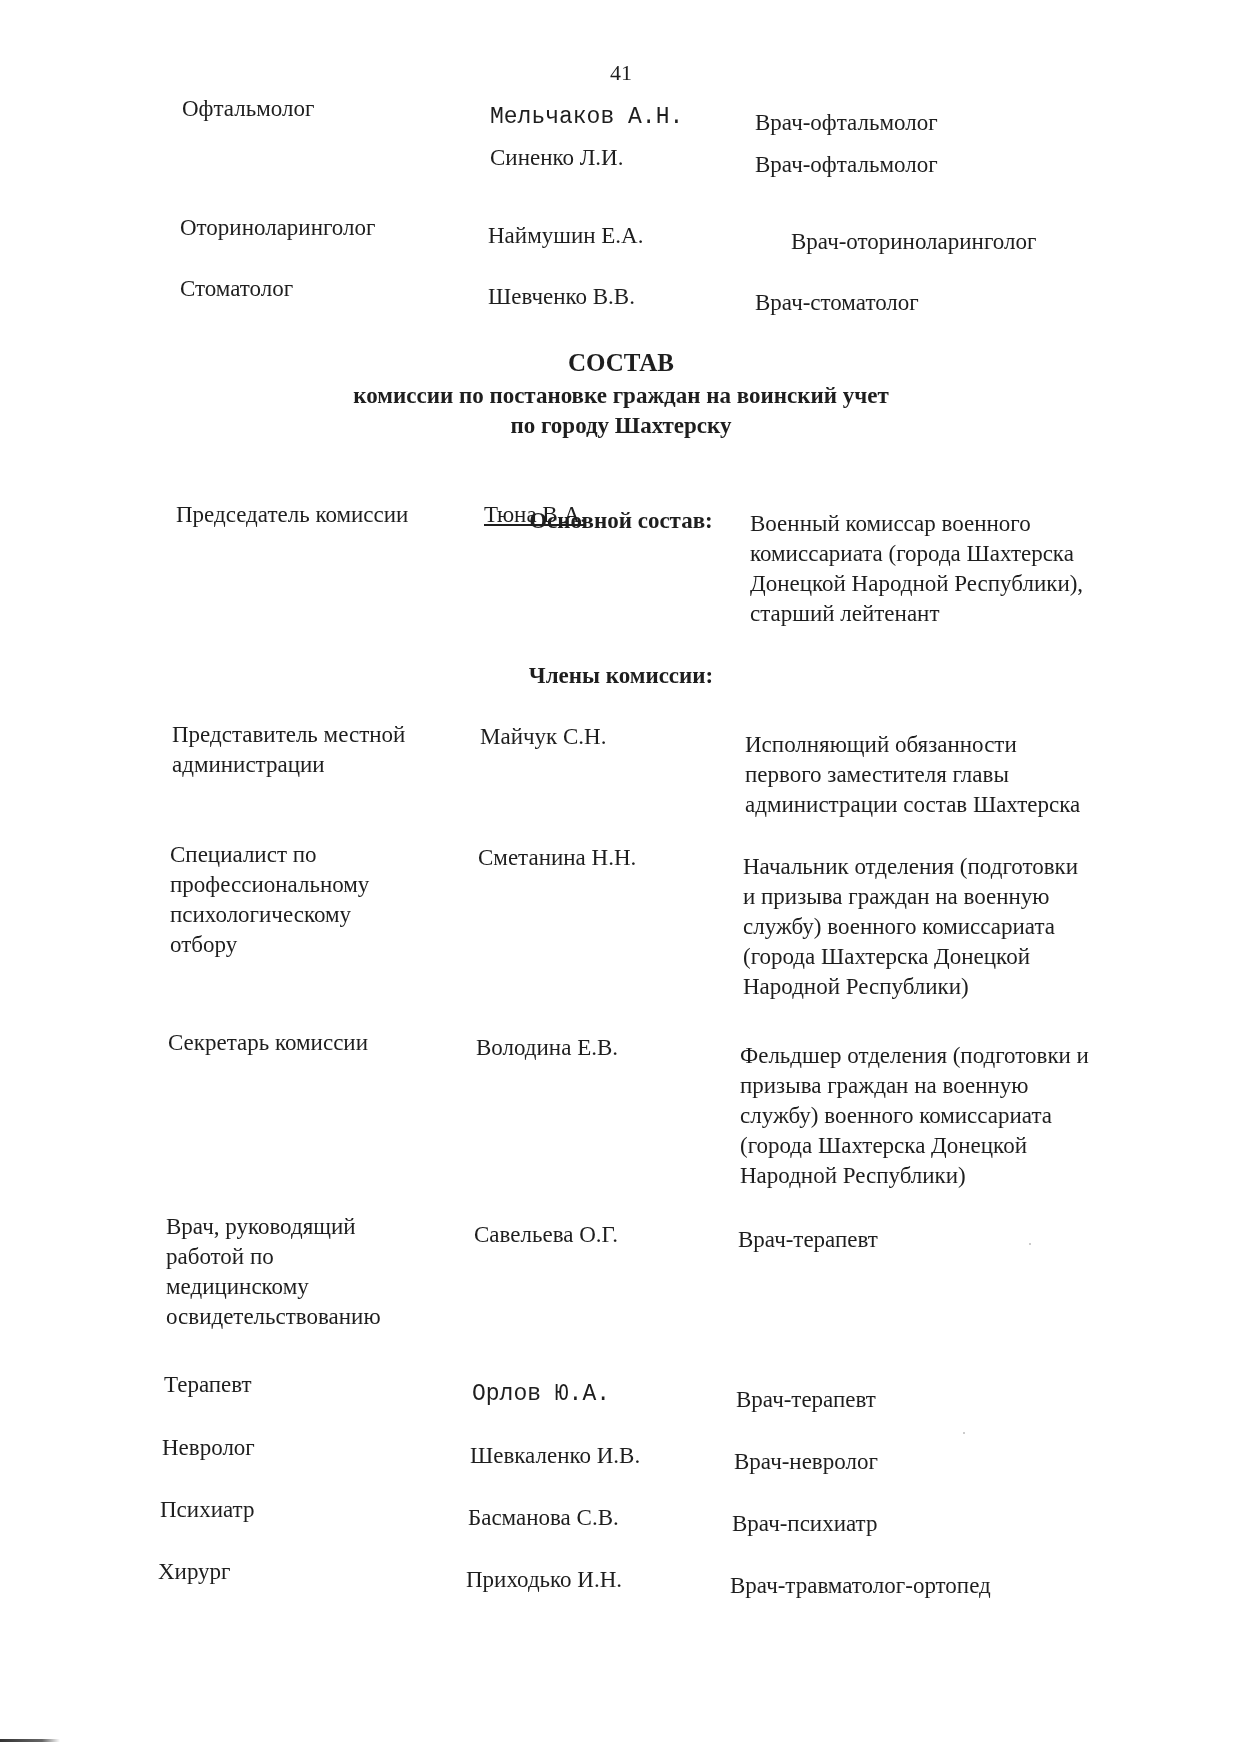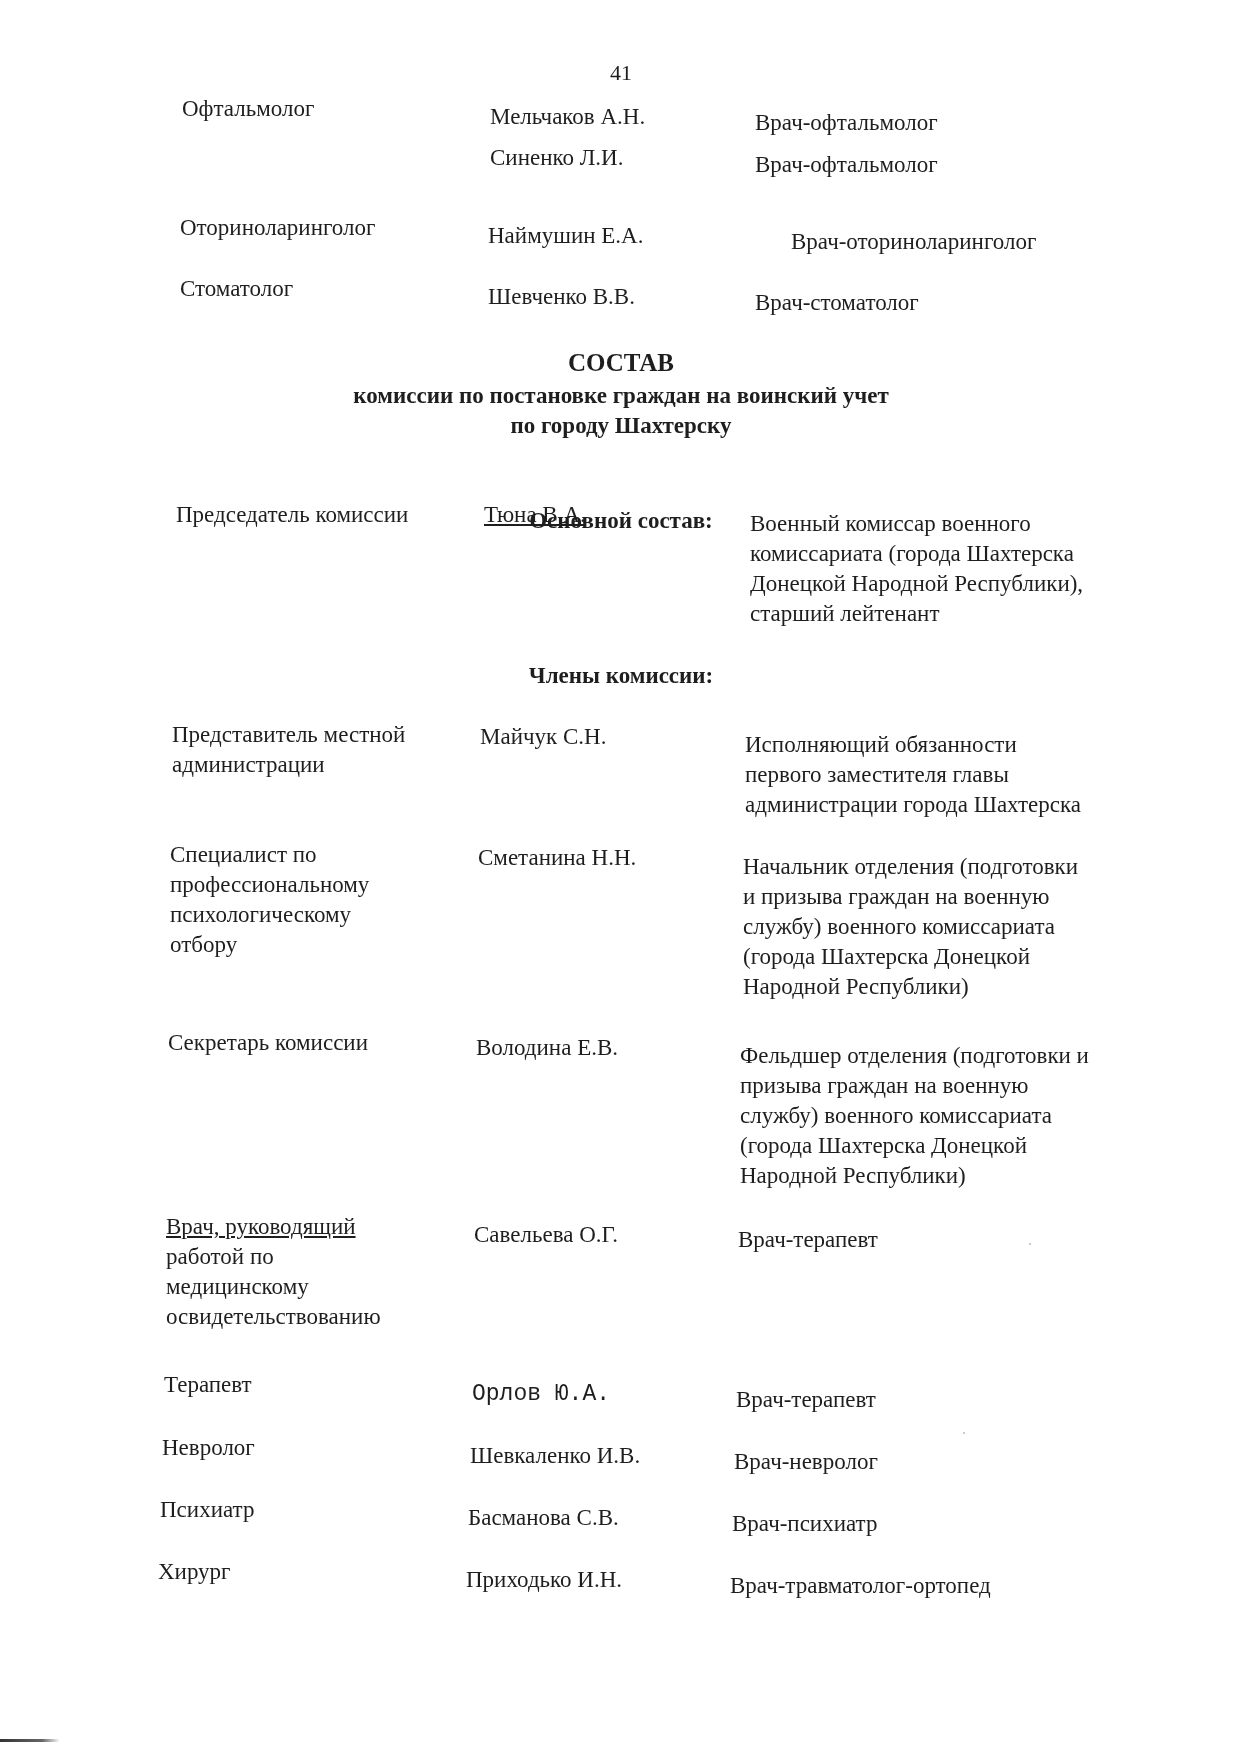--- a/index.html
+++ b/index.html
@@ -18,21 +18,21 @@
   </style>
 </head>
 <body>
 
 <div>
 
   <div class="page-number">41</div>
 
   <div>
     <div class="abs" style="left:182px;top:94px;text-align:right;">Офтальмолог</div>
-    <div class="abs" style="left:490px;top:102px;">Мельчаков А.Н.</div>
+    <div class="abs" style="left:490px;top:102px;font-family:Liberation Mono, monospace;">Мельчаков А.Н.</div>
     <div class="abs" style="left:755px;top:108px;">Врач-офтальмолог</div>
     <div class="abs" style="left:490px;top:143px;">Синенко Л.И.</div>
     <div class="abs" style="left:755px;top:150px;">Врач-офтальмолог</div>
 
     <div class="abs" style="left:180px;top:213px;">Оториноларинголог</div>
     <div class="abs" style="left:488px;top:221px;">Наймушин Е.А.</div>
     <div class="abs" style="left:755px;top:227px;margin-left:36px;">Врач-оториноларинголог</div>
 
     <div class="abs" style="left:180px;top:274px;">Стоматолог</div>
     <div class="abs" style="left:488px;top:282px;">Шевченко В.В.</div>
@@ -56,21 +56,21 @@
   <div class="heading" style="top:661px;">Члены комиссии:</div>
 
   <div>
 
     <div>
       <div class="abs" style="left:172px;top:720px;">Представитель местной</div>
       <div class="abs" style="left:172px;top:750px;">администрации</div>
       <div class="abs" style="left:480px;top:722px;">Майчук С.Н.</div>
       <div class="abs" style="left:745px;top:730px;">Исполняющий обязанности</div>
       <div class="abs" style="left:745px;top:760px;">первого заместителя главы</div>
-      <div class="abs" style="left:745px;top:790px;">администрации города Шахтерска</div>
+      <div class="abs" style="left:745px;top:790px;">администрации состав Шахтерска</div>
     </div>
 
     <div>
       <div class="abs" style="left:170px;top:840px;">Специалист по</div>
       <div class="abs" style="left:170px;top:870px;">профессиональному</div>
       <div class="abs" style="left:170px;top:900px;">психологическому</div>
       <div class="abs" style="left:170px;top:930px;">отбору</div>
       <div class="abs" style="left:478px;top:843px;">Сметанина Н.Н.</div>
       <div class="abs" style="left:743px;top:852px;">Начальник отделения (подготовки</div>
       <div class="abs" style="left:743px;top:882px;">и призыва граждан на военную</div>
@@ -83,21 +83,21 @@
       <div class="abs" style="left:168px;top:1028px;">Секретарь комиссии</div>
       <div class="abs" style="left:476px;top:1033px;">Володина Е.В.</div>
       <div class="abs" style="left:740px;top:1041px;">Фельдшер отделения (подготовки и</div>
       <div class="abs" style="left:740px;top:1071px;">призыва граждан на военную</div>
       <div class="abs" style="left:740px;top:1101px;">службу) военного комиссариата</div>
       <div class="abs" style="left:740px;top:1131px;">(города Шахтерска Донецкой</div>
       <div class="abs" style="left:740px;top:1161px;">Народной Республики)</div>
     </div>
 
     <div>
-      <div class="abs" style="left:166px;top:1212px;text-decoration:underline;">Врач, руководящий</div>
+      <div class="abs" style="left:166px;top:1212px;">Врач, руководящий</div>
       <div class="abs" style="left:166px;top:1242px;">работой по</div>
       <div class="abs" style="left:166px;top:1272px;">медицинскому</div>
       <div class="abs" style="left:166px;top:1302px;">освидетельствованию</div>
       <div class="abs" style="left:474px;top:1220px;">Савельева О.Г.</div>
       <div class="abs" style="left:738px;top:1225px;">Врач-терапевт</div>
     </div>
 
     <div>
       <div class="abs" style="left:164px;top:1370px;">Терапевт</div>
       <div class="abs" style="left:472px;top:1379px;font-family:Liberation Mono, monospace;">Орлов Ю.А.</div>

